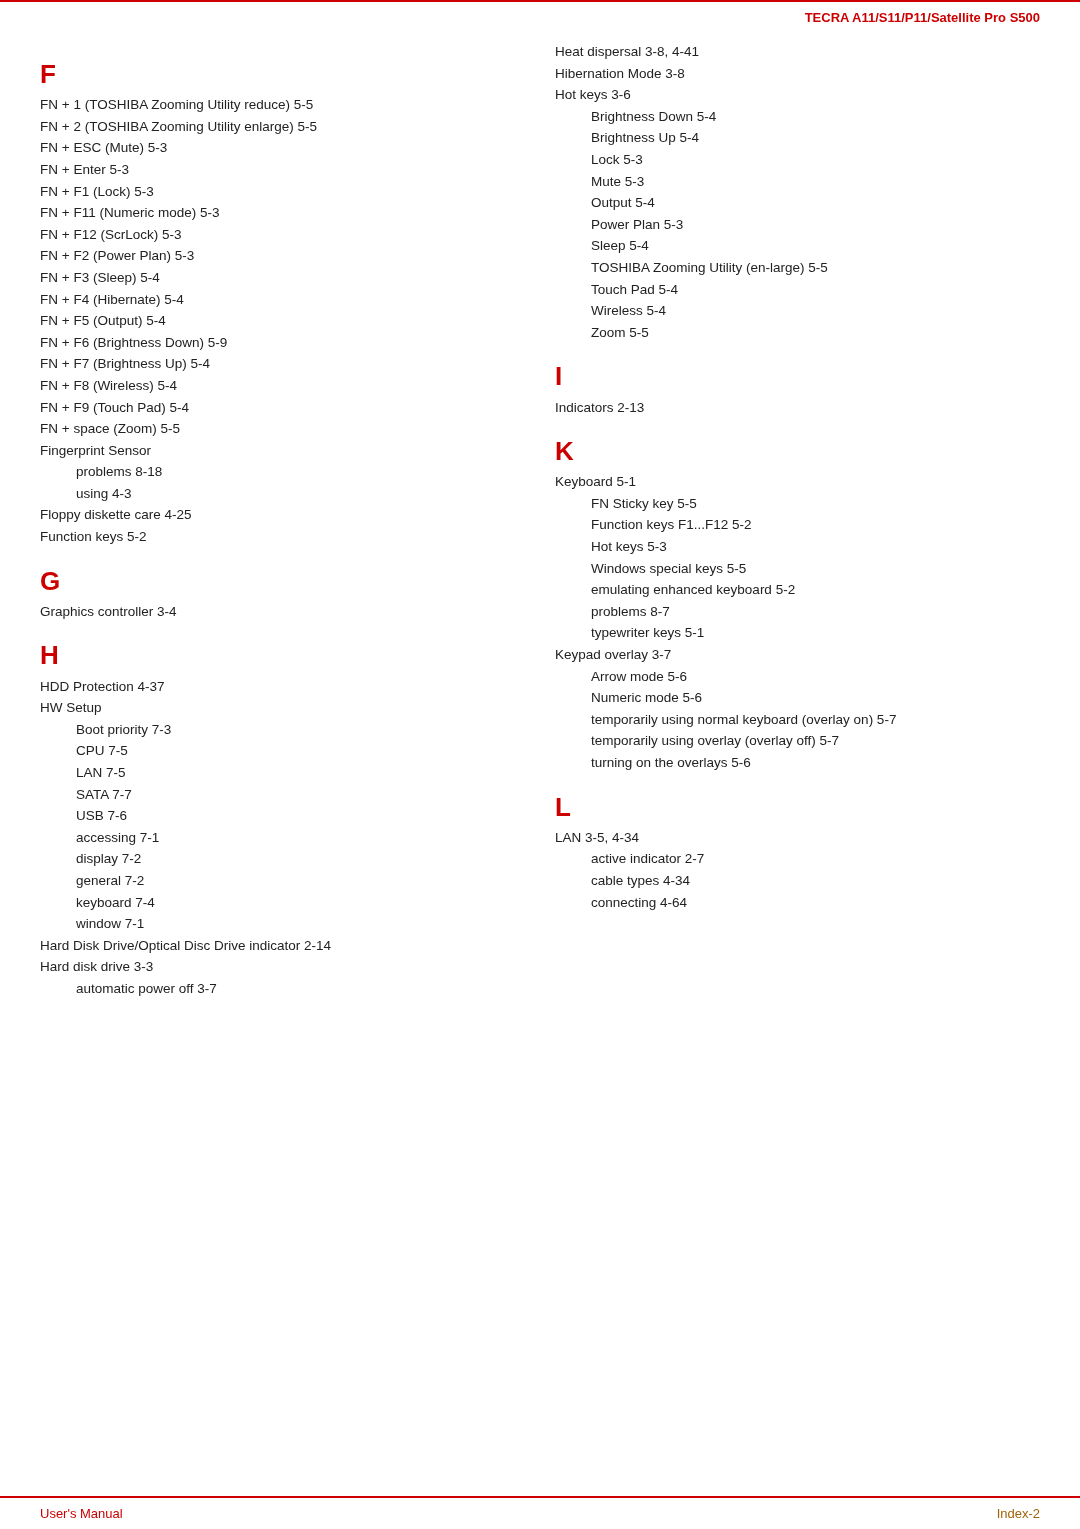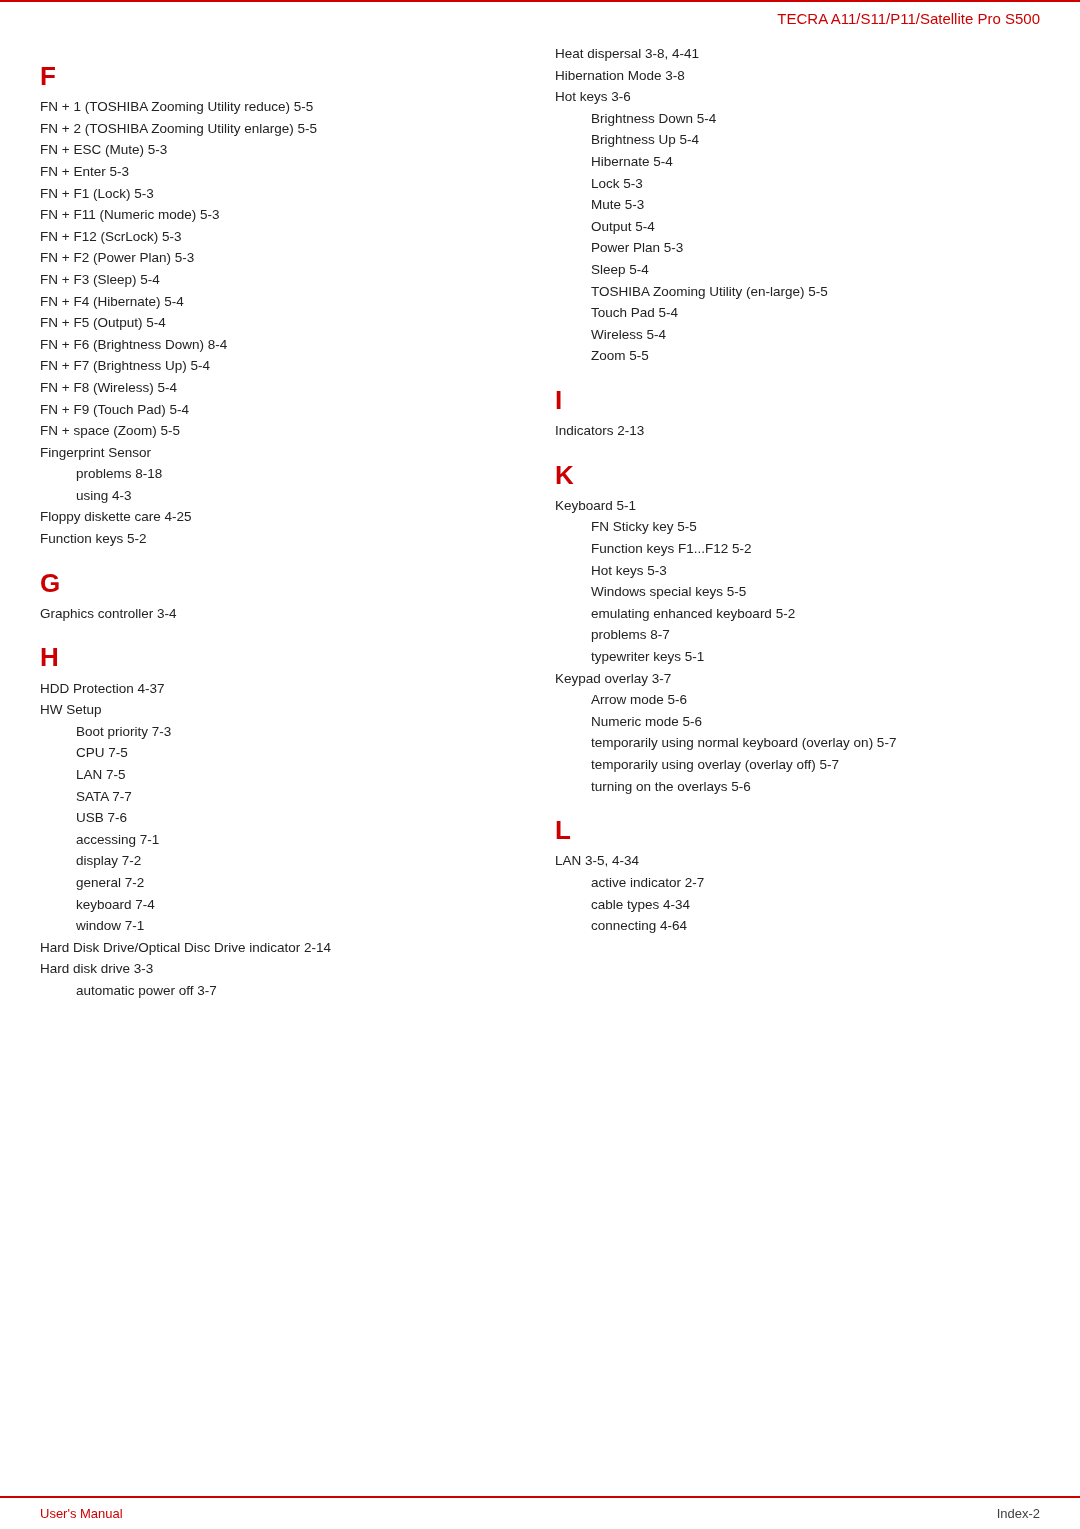--- a/index.html
+++ b/index.html
@@ -29,43 +29,43 @@
     .header {
       border-top: 2px solid #cc0000;
       padding: 8px 40px 6px 40px;
       display: flex;
       justify-content: flex-end;
       margin-bottom: 10px;
     }
 
     .header-title {
       color: #cc0000;
-      font-size: 15px;
-      font-weight: normal;
+      font-size: 13px;
+      font-weight: bold;
     }
 
     
     .footer {
       border-top: 2px solid #cc0000;
       padding: 8px 40px;
       display: flex;
       justify-content: space-between;
       position: absolute;
       bottom: 0;
       left: 0;
       right: 0;
     }
 
     .footer-left {
       color: #cc0000;
       font-size: 13px;
     }
 
     .footer-right {
-      color: #404040;
+      color: #a16207;
       font-size: 13px;
     }
 
     
     .main-content {
       display: flex;
       padding: 0 40px;
       gap: 30px;
     }
 
@@ -117,21 +117,21 @@
         <div class="index-entry">FN + 2 (TOSHIBA Zooming Utility enlarge) 5-5</div>
         <div class="index-entry">FN + ESC (Mute) 5-3</div>
         <div class="index-entry">FN + Enter 5-3</div>
         <div class="index-entry">FN + F1 (Lock) 5-3</div>
         <div class="index-entry">FN + F11 (Numeric mode) 5-3</div>
         <div class="index-entry">FN + F12 (ScrLock) 5-3</div>
         <div class="index-entry">FN + F2 (Power Plan) 5-3</div>
         <div class="index-entry">FN + F3 (Sleep) 5-4</div>
         <div class="index-entry">FN + F4 (Hibernate) 5-4</div>
         <div class="index-entry">FN + F5 (Output) 5-4</div>
-        <div class="index-entry">FN + F6 (Brightness Down) 8-4</div>
+        <div class="index-entry">FN + F6 (Brightness Down) 5-9</div>
         <div class="index-entry">FN + F7 (Brightness Up) 5-4</div>
         <div class="index-entry">FN + F8 (Wireless) 5-4</div>
         <div class="index-entry">FN + F9 (Touch Pad) 5-4</div>
         <div class="index-entry">FN + space (Zoom) 5-5</div>
         <div class="index-entry">Fingerprint Sensor</div>
         <div class="index-entry indent1">problems 8-18</div>
         <div class="index-entry indent1">using 4-3</div>
         <div class="index-entry">Floppy diskette care 4-25</div>
         <div class="index-entry">Function keys 5-2</div>
         <div class="section-letter">G</div>
@@ -153,21 +153,20 @@
         <div class="index-entry">Hard disk drive 3-3</div>
         <div class="index-entry indent1">automatic power off 3-7</div>
       </div>
 
     <div class="column-right" id="col-right">
         <div class="index-entry">Heat dispersal 3-8, 4-41</div>
         <div class="index-entry">Hibernation Mode 3-8</div>
         <div class="index-entry">Hot keys 3-6</div>
         <div class="index-entry indent1">Brightness Down 5-4</div>
         <div class="index-entry indent1">Brightness Up 5-4</div>
-        <div class="index-entry indent1">Hibernate 5-4</div>
         <div class="index-entry indent1">Lock 5-3</div>
         <div class="index-entry indent1">Mute 5-3</div>
         <div class="index-entry indent1">Output 5-4</div>
         <div class="index-entry indent1">Power Plan 5-3</div>
         <div class="index-entry indent1">Sleep 5-4</div>
         <div class="index-entry indent1">TOSHIBA Zooming Utility (en-large) 5-5</div>
         <div class="index-entry indent1">Touch Pad 5-4</div>
         <div class="index-entry indent1">Wireless 5-4</div>
         <div class="index-entry indent1">Zoom 5-5</div>
         <div class="section-letter">I</div>

